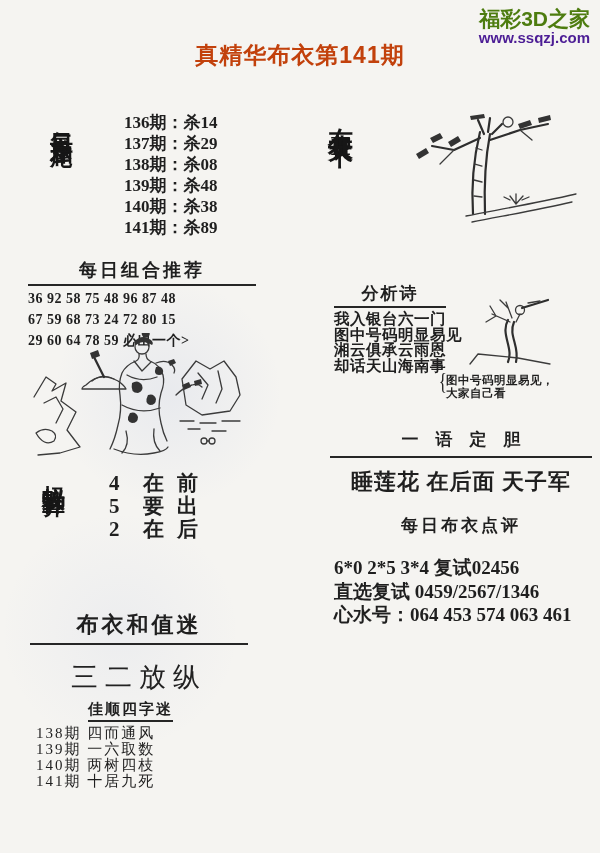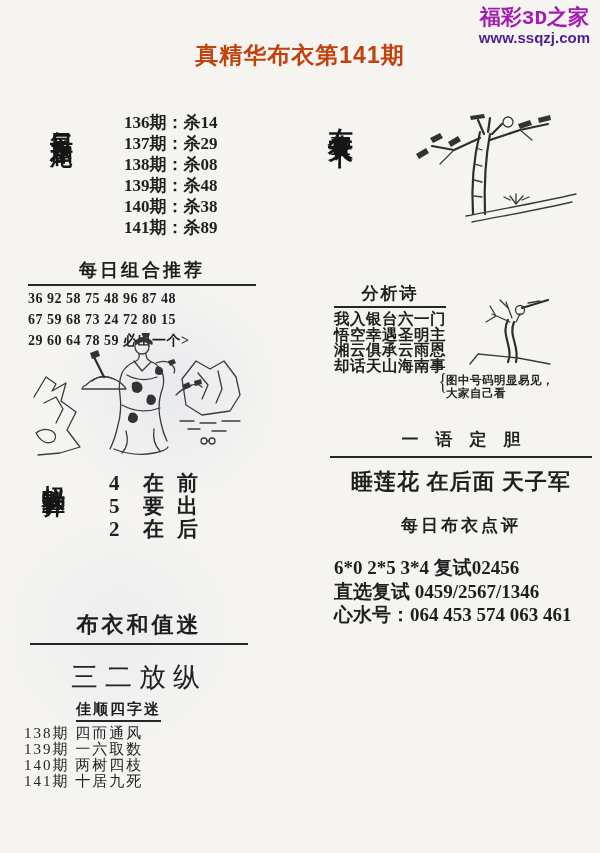--- a/index.html
+++ b/index.html
@@ -15,21 +15,21 @@
   .page::before{
     content:"";position:absolute;inset:0;
     background:
       radial-gradient(circle at 28% 46%, rgba(120,145,210,0.10), transparent 18%),
       radial-gradient(circle at 20% 74%, rgba(120,145,210,0.07), transparent 15%);
     pointer-events:none;
   }
 
   
   .brand{position:absolute;top:8px;right:10px;text-align:right;line-height:1.05;}
-  .brand-name{font-family:Liberation Mono, monospace;font-weight:bold;font-size:21px;color:#a21caf;text-align:center;}
+  .brand-name{font-family:Liberation Sans, sans-serif;font-weight:bold;font-size:21px;color:#4d7c0f;}
   .brand-url{font-family:"Liberation Sans","DejaVu Sans",sans-serif;font-weight:bold;font-size:15px;color:#4c1d95;}
   .main-title{
     position:absolute;top:40px;left:110px;width:380px;text-align:center;
     font-family:"Liberation Sans","DejaVu Sans",sans-serif;
     font-weight:bold;font-size:23px;letter-spacing:1px;color:#c2410c;
   }
 
   
   .vertical{
     writing-mode:vertical-rl;text-orientation:upright;
@@ -54,21 +54,21 @@
   .ant-rows{margin-left:44px;margin-top:6px;}
   .ant-row{display:flex;font-size:21px;font-weight:bold;line-height:23px;}
   .ant-num{width:34px;}
   .ant-label{letter-spacing:13px;white-space:nowrap;}
 
   .hezhi{position:absolute;left:30px;top:610px;width:218px;text-align:center;}
   .hezhi-title{font-size:22px;font-weight:bold;letter-spacing:3px;}
   .hezhi-rule{margin-top:3px;}
   .hezhi-value{margin-top:14px;font-size:27px;letter-spacing:7px;color:#222;}
 
-  .fourchar{position:absolute;left:24px;top:700px;}
+  .fourchar{position:absolute;left:36px;top:700px;}
   .fourchar-title{display:inline-block;margin-left:52px;font-size:15px;font-weight:bold;letter-spacing:2px;border-bottom:2px solid #262626;padding-bottom:1px;}
   .fourchar-list{margin-top:4px;font-size:15px;line-height:15px;letter-spacing:2px;white-space:nowrap;}
   .fourchar-list .row{margin-bottom:1px;}
 
   
   .tianxia{position:absolute;left:328px;top:108px;}
   .tianxia .vertical{font-size:25px;letter-spacing:6px;height:145px;line-height:1;}
   .tree1-art{position:absolute;left:392px;top:112px;}
 
   .poem{position:absolute;left:334px;top:282px;width:112px;}
@@ -234,21 +234,21 @@
       <path class="ink" d="M80,110 C110,104 146,98 180,90"></path>
 
       <path class="ink" d="M124,92 l-6,-8 M124,92 l0,-10 M124,92 l7,-8 M118,88 l-6,-3 M130,88 l7,-3"></path>
     </svg>
   </div>
 
   <div class="poem">
     <div class="poem-title">分析诗</div>
     <div class="poem-lines">
       <div>我入银台六一门</div>
-      <div>悟空幸遇圣明主</div>
+      <div>图中号码明显易见</div>
       <div>湘云俱承云雨恩</div>
       <div>却话天山海南事</div>
     </div>
   </div>
   <div class="tree2-art">
     <svg width="90" height="80" viewBox="0 0 90 80">
       <path class="ink-bold" d="M46,70 C52,56 38,42 46,28"></path>
       <path class="ink-bold" d="M54,70 C58,54 46,44 52,30"></path>
       <path class="ink" d="M48,30 L30,22 M34,24 L24,30 M34,24 L28,14"></path>
       <path class="ink" d="M50,26 L44,10 M46,16 L38,8"></path>

